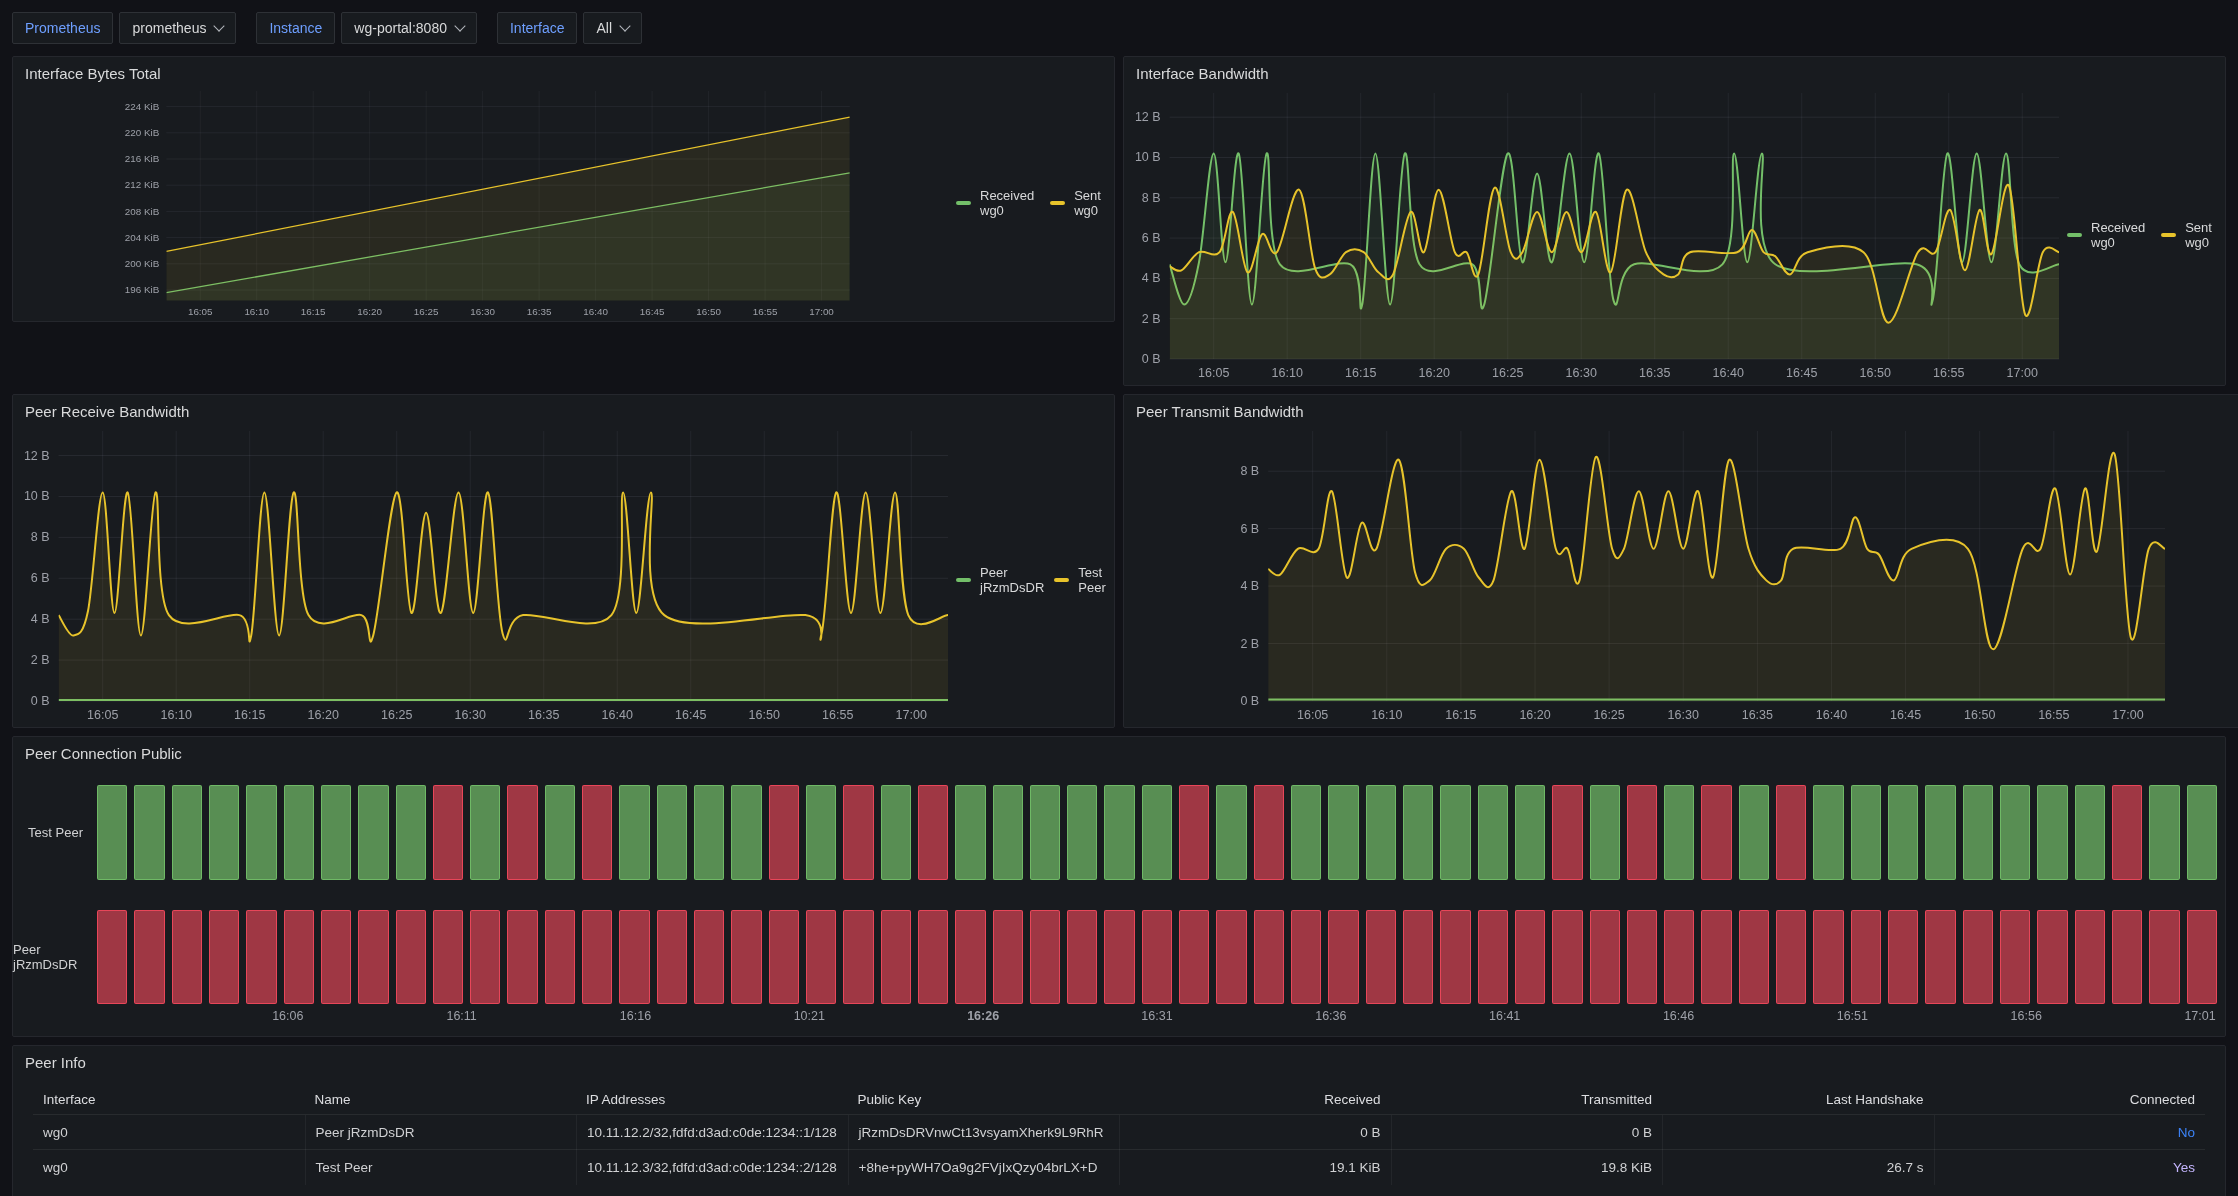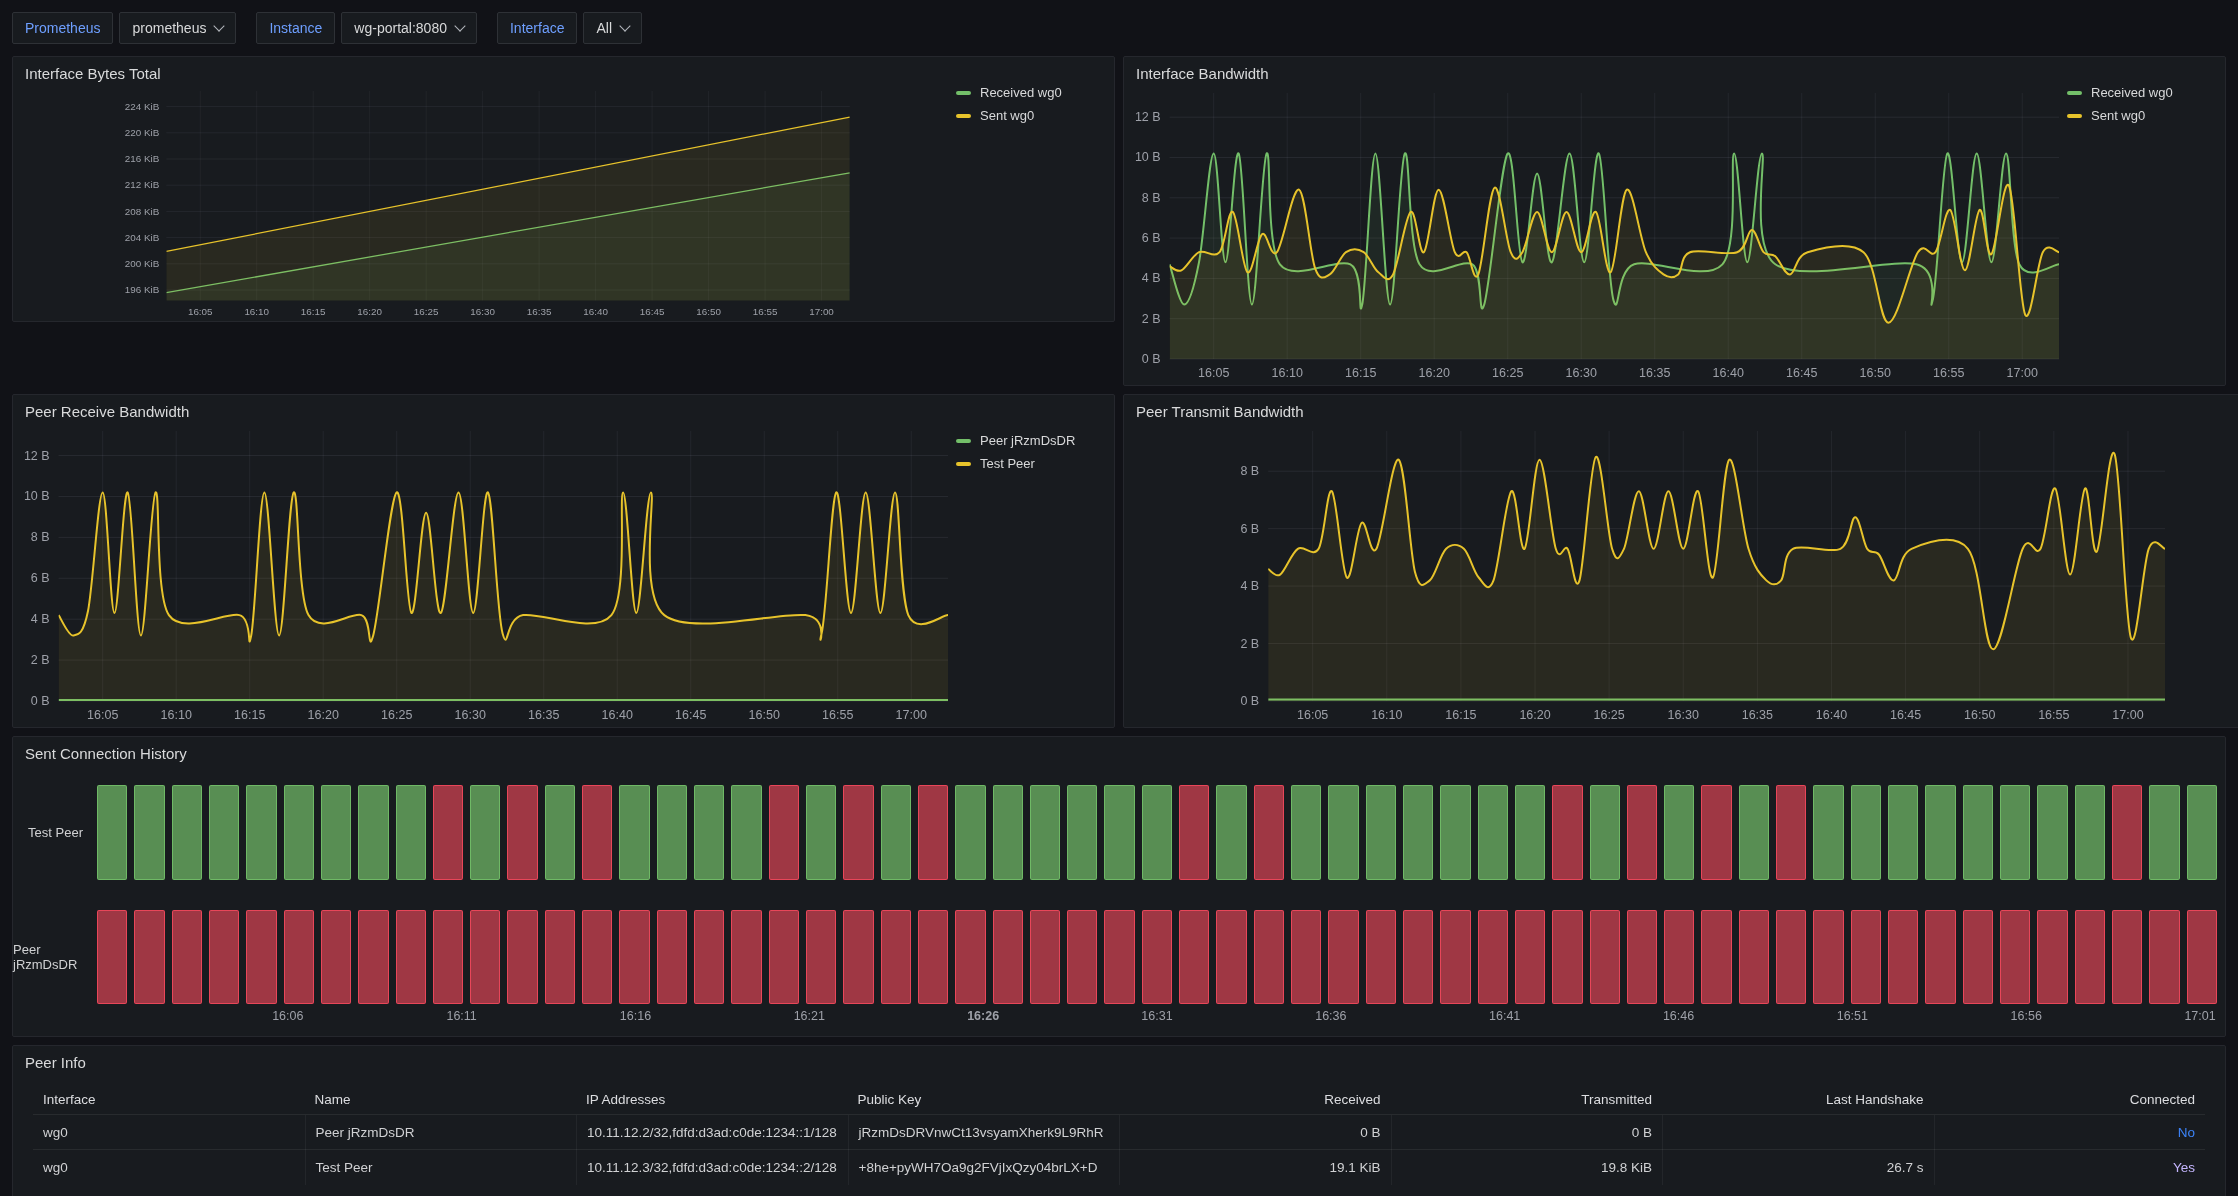--- a/index.html
+++ b/index.html
@@ -21,21 +21,21 @@
   .panel{position:absolute;background:#181b1f;border:1px solid #25272d;border-radius:2px;box-sizing:border-box}
   .ptitle{position:absolute;left:12px;top:8px;font-size:15px;font-weight:500;color:#d9dadb;cursor:pointer;z-index:2}
   #p1{left:12px;top:56px;width:1103px;height:266px}
   #p2{left:1123px;top:56px;width:1103px;height:330px}
   #p3{left:12px;top:394px;width:1103px;height:334px}
   #p4{left:1123px;top:394px;width:1315px;height:334px}
   #p5{left:12px;top:736px;width:2214px;height:301px}
   #p6{left:12px;top:1045px;width:2214px;height:158px}
   .chartbody{position:absolute;left:0;right:0;top:26px;bottom:0;display:flex}
   svg.plot{flex:1;height:100%;min-width:0}
-  .legend{width:158px;display:flex;flex-direction:column;gap:8px;padding-top:2px;box-sizing:border-box}
+  .legend{width:158px;display:flex;flex-direction:row;gap:8px;padding-top:2px;box-sizing:border-box}
   .row2 .legend{padding-top:12px}
   .litem{display:flex;align-items:center;gap:9px;font-size:13px;color:#d8d9da;cursor:pointer;line-height:15px}
   .swatch{width:15px;height:4px;border-radius:2px;flex:0 0 auto}
   
   .tlrow{position:absolute;left:0;right:8px;display:flex}
   .tllabel{width:84px;display:flex;align-items:center;justify-content:flex-end;padding-right:14px;
            box-sizing:border-box;font-size:13px;color:#d0d1d3}
   .tlbars{flex:1;display:flex;gap:7px}
   .tlbar{flex:1;border-radius:2px;box-sizing:border-box}
   .tlaxis{position:absolute;left:84px;right:8px;top:272px;height:16px}
@@ -329,21 +329,21 @@
       </div>
       <div class="litem">
         <span class="swatch" style="background: rgb(231, 195, 43);"></span>
         <span>Test Peer</span>
       </div>
     </div>
   </div>
 </div>
 
 <div class="panel" id="p5">
-  <div class="ptitle">Sent Connection History</div>
+  <div class="ptitle">Peer Connection Public</div>
   <div class="tlrow" style="top:48px;height:95px">
     <div class="tllabel">Test Peer</div>
     <div class="tlbars">
         <div class="tlbar" style="background: rgba(115, 191, 105, 0.7); border: 1px solid rgba(115, 191, 105, 0.88);"></div>
         <div class="tlbar" style="background: rgba(115, 191, 105, 0.7); border: 1px solid rgba(115, 191, 105, 0.88);"></div>
         <div class="tlbar" style="background: rgba(115, 191, 105, 0.7); border: 1px solid rgba(115, 191, 105, 0.88);"></div>
         <div class="tlbar" style="background: rgba(115, 191, 105, 0.7); border: 1px solid rgba(115, 191, 105, 0.88);"></div>
         <div class="tlbar" style="background: rgba(115, 191, 105, 0.7); border: 1px solid rgba(115, 191, 105, 0.88);"></div>
         <div class="tlbar" style="background: rgba(115, 191, 105, 0.7); border: 1px solid rgba(115, 191, 105, 0.88);"></div>
         <div class="tlbar" style="background: rgba(115, 191, 105, 0.7); border: 1px solid rgba(115, 191, 105, 0.88);"></div>
@@ -458,21 +458,21 @@
         <div class="tlbar" style="background: rgba(242, 73, 92, 0.62); border: 1px solid rgba(242, 73, 92, 0.88);"></div>
         <div class="tlbar" style="background: rgba(242, 73, 92, 0.62); border: 1px solid rgba(242, 73, 92, 0.88);"></div>
         <div class="tlbar" style="background: rgba(242, 73, 92, 0.62); border: 1px solid rgba(242, 73, 92, 0.88);"></div>
         <div class="tlbar" style="background: rgba(242, 73, 92, 0.62); border: 1px solid rgba(242, 73, 92, 0.88);"></div>
       </div>
   </div>
   <div class="tlaxis">
       <span style="left: 9%;">16:06</span>
       <span style="left: 17.2%;">16:11</span>
       <span style="left: 25.4%;">16:16</span>
-      <span style="left: 33.6%;">16:21</span>
+      <span style="left: 33.6%;">10:21</span>
       <span style="left: 41.8%; font-weight: bold;">16:26</span>
       <span style="left: 50%; text-align: right;">16:31</span>
       <span style="left: 58.2%;">16:36</span>
       <span style="left: 66.4%;">16:41</span>
       <span style="left: 74.6%;">16:46</span>
       <span style="left: 82.8%;">16:51</span>
       <span style="left: 91%;">16:56</span>
       <span style="left: 99.2%;">17:01</span>
     </div>
 </div>

